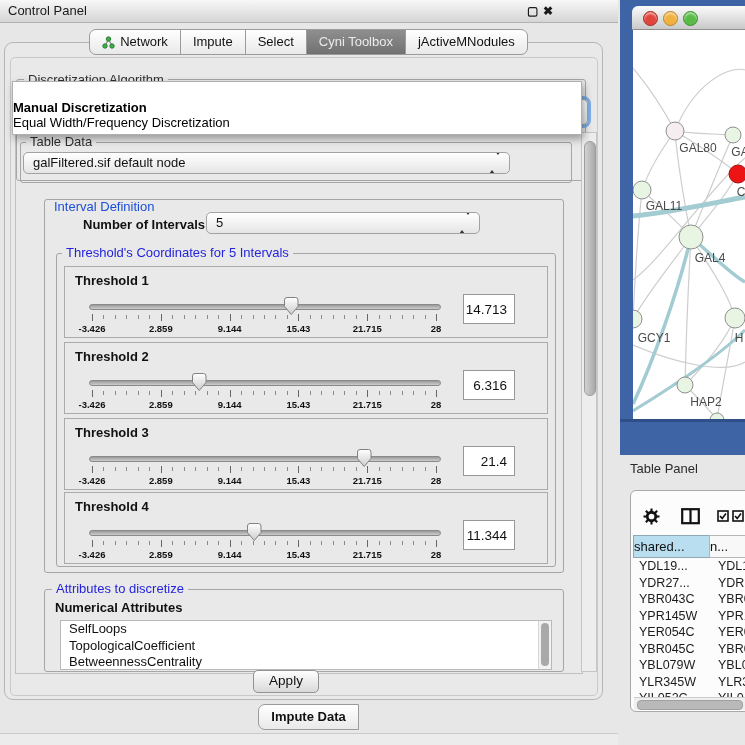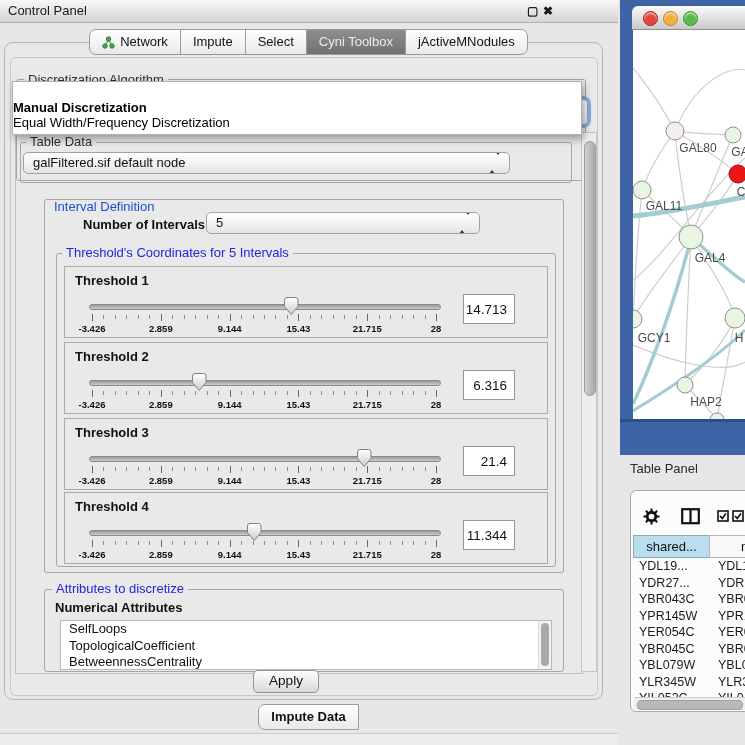--- a/index.html
+++ b/index.html
@@ -80,21 +80,21 @@
   .light.yellow{left:31px;background:#f0b13e;border:1px solid #bb8426;}
   .light.green{left:51px;background:#58bb47;border:1px solid #3d9130;}
   .net-canvas{left:633px;top:30px;width:112px;height:389px;background:#fff;overflow:hidden;}
   .net-canvas svg text{font-family:"Liberation Sans",sans-serif;font-size:12px;fill:#4a4a4a;}
 
   
   .tp-title{left:630px;top:461px;font-size:13px;color:#2a2a2a;}
   .table-window{left:630px;top:490px;width:140px;height:222px;background:#fcfcfc;
     border:1px solid #a9a9a9;border-radius:6px;box-sizing:border-box;}
   .tw-icon{top:17px;}
-  .th-cell{top:44px;height:23px;font-size:13px;text-align:center;line-height:22px;box-sizing:border-box;}
+  .th-cell{top:44px;height:23px;font-size:13px;text-align:left;line-height:22px;box-sizing:border-box;}
   .th-c1{left:2px;width:77px;background:#b9def0;border:1px solid #8fa9b4;}
   .th-c2{left:78px;width:82px;background:#f8f8f8;border:1px solid #b5b5b5;}
   .tbl-row{left:2px;width:160px;height:16.5px;font-size:12.5px;color:#1c1c1c;}
   .cell1{left:6px;top:0;white-space:nowrap;} .cell2{left:85px;top:0;white-space:nowrap;}
   .hscroll{left:3px;top:206px;width:133px;height:12px;background:#efefef;border-top:1px solid #cdcdcd;}
   .hthumb{left:3px;top:2px;width:104px;height:8px;border-radius:4px;background:#b9b9b9;border:1px solid #a0a0a0;}
 </style>
 </head>
 <body>
 

